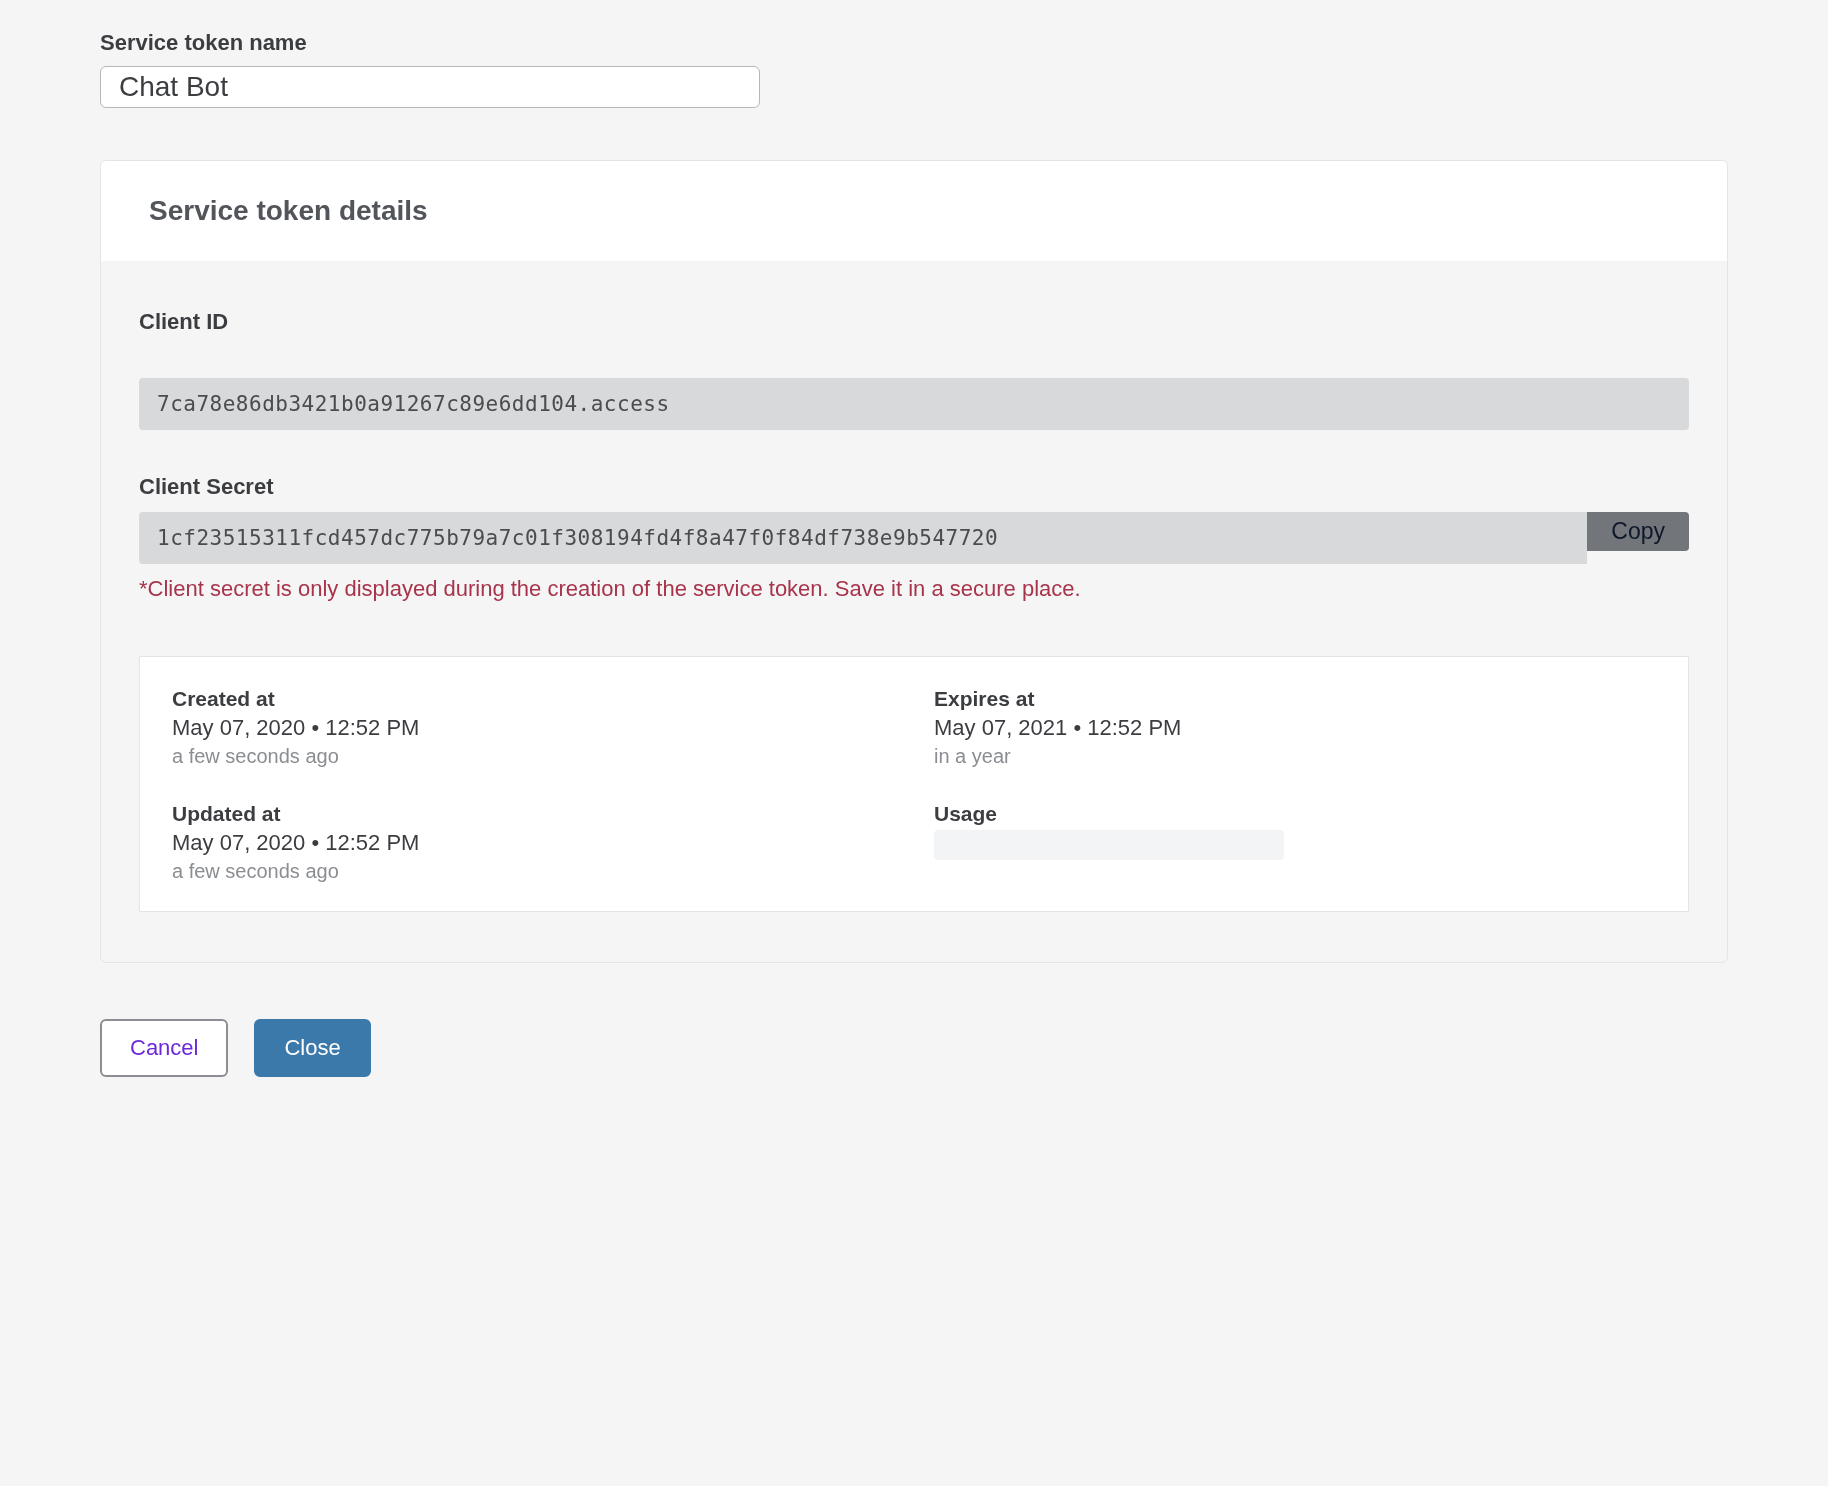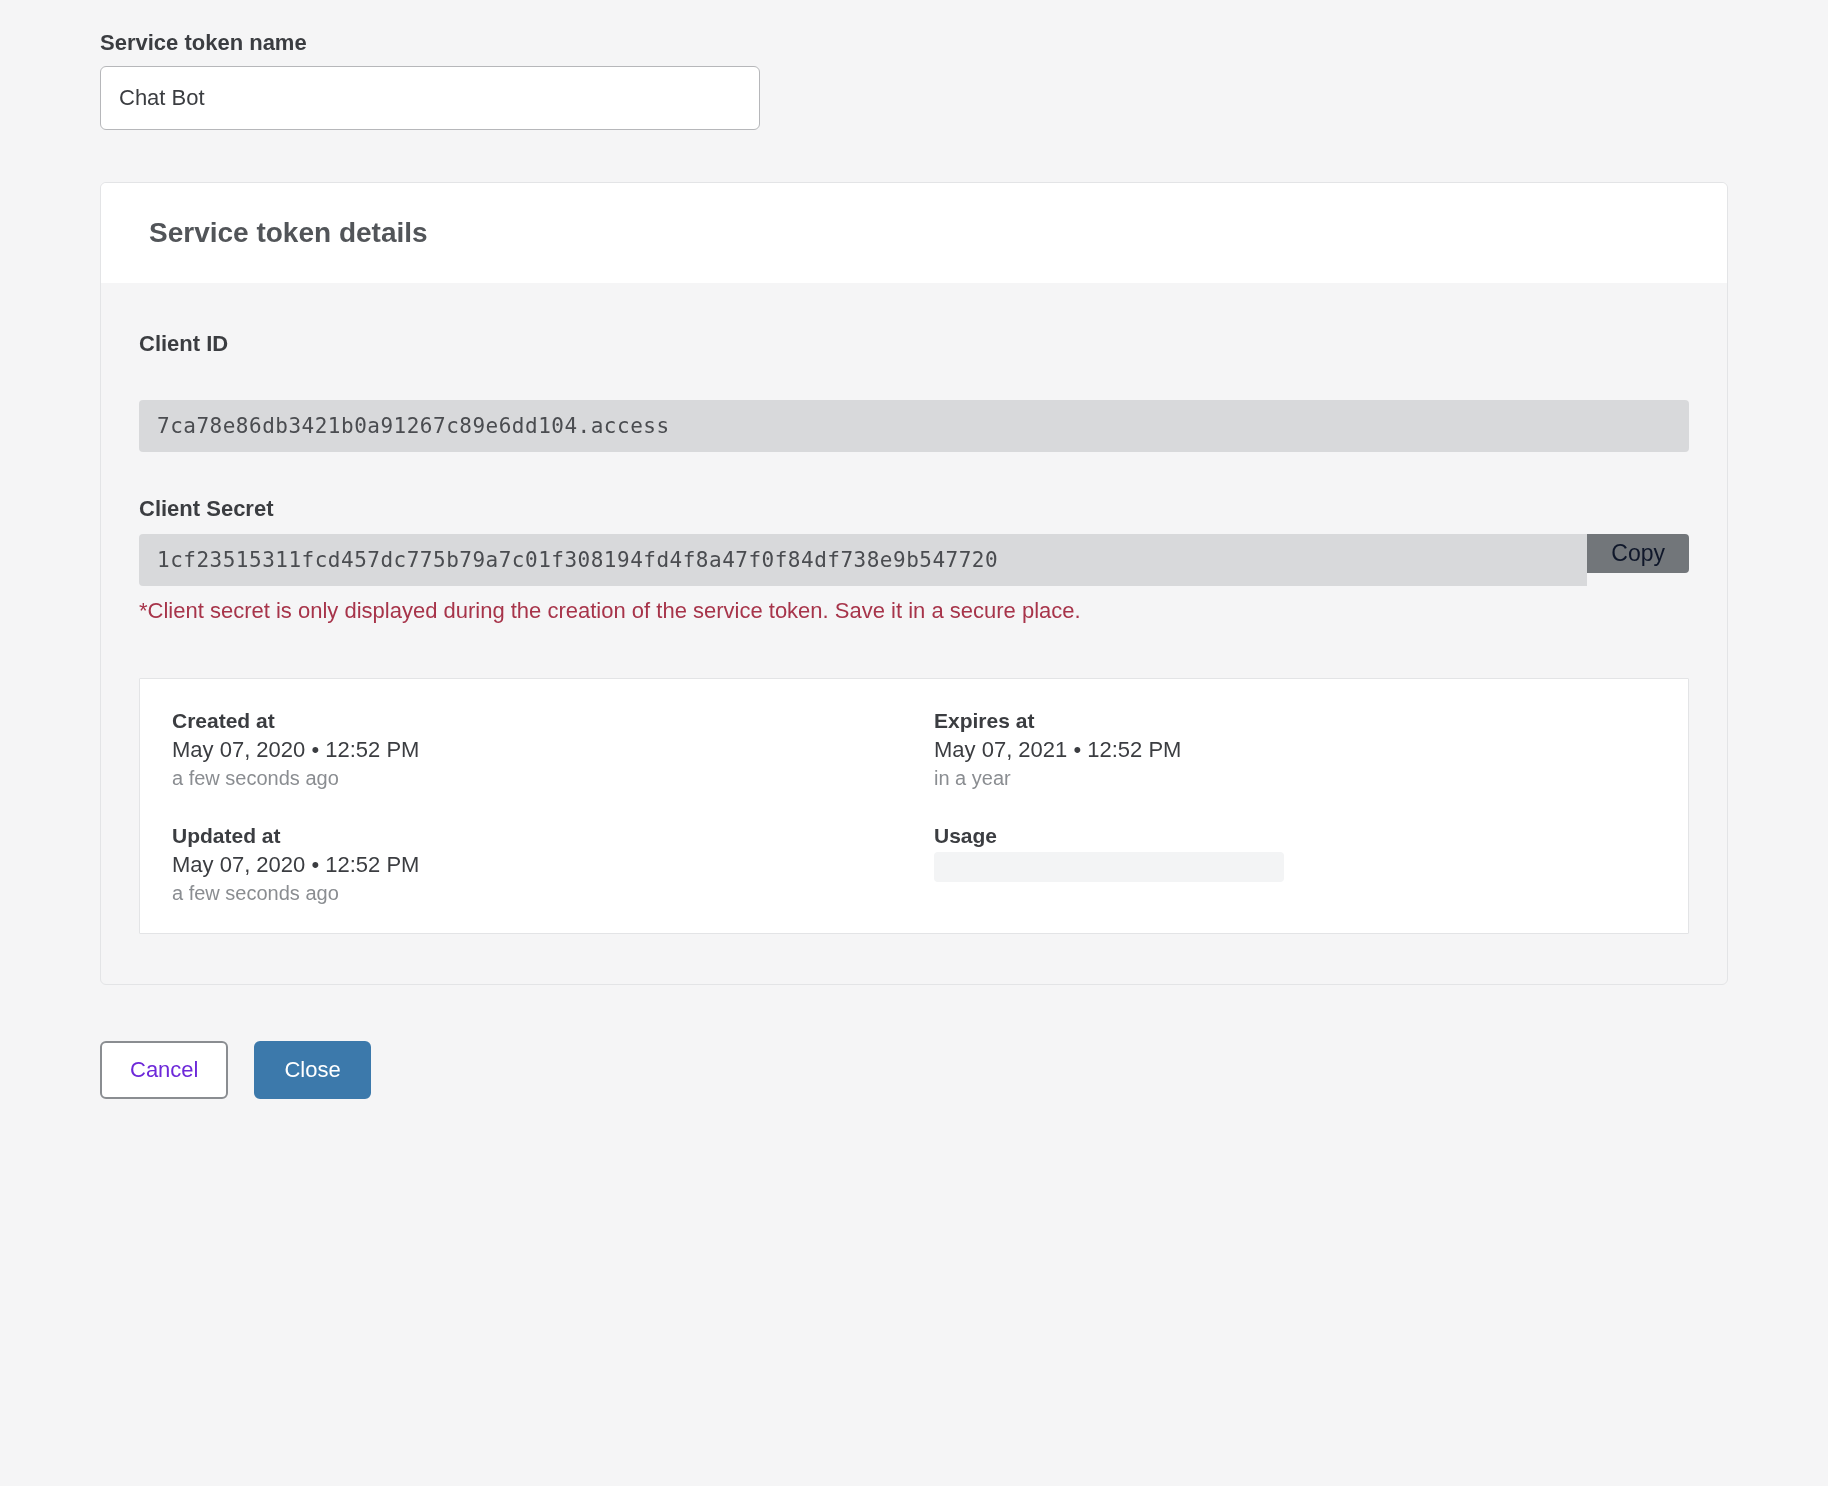--- a/index.html
+++ b/index.html
@@ -15,23 +15,23 @@
     }
     .form-label {
       font-size: 22px;
       font-weight: 700;
       color: #3b3d41;
       margin-bottom: 10px;
       display: block;
     }
     .token-name-input {
       width: 660px;
-      height: 64px;
+      height: 42px;
       padding: 0 18px;
-      font-size: 22px;
+      font-size: 28px;
       color: #3b3d41;
       background: #ffffff;
       border: 1px solid #b6b7ba;
       border-radius: 6px;
     }
     .details-card {
       margin-top: 52px;
       border: 1px solid #e3e4e6;
       border-radius: 6px;
       overflow: hidden;

